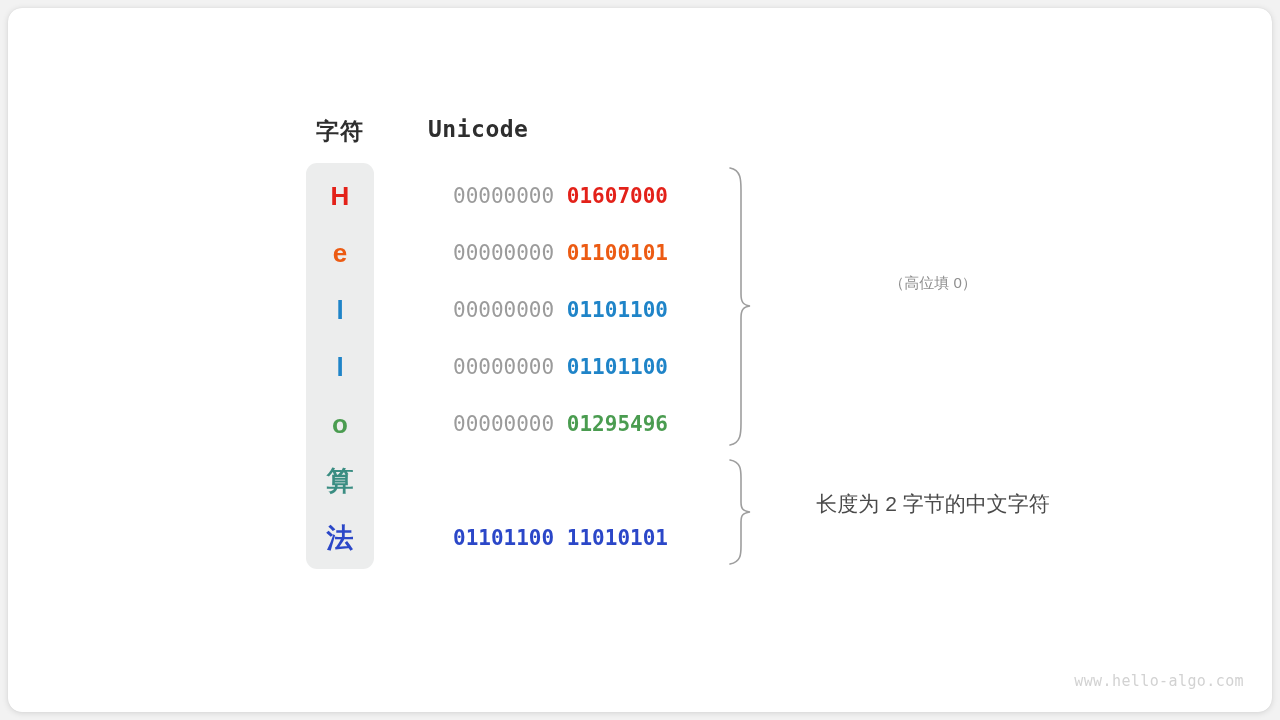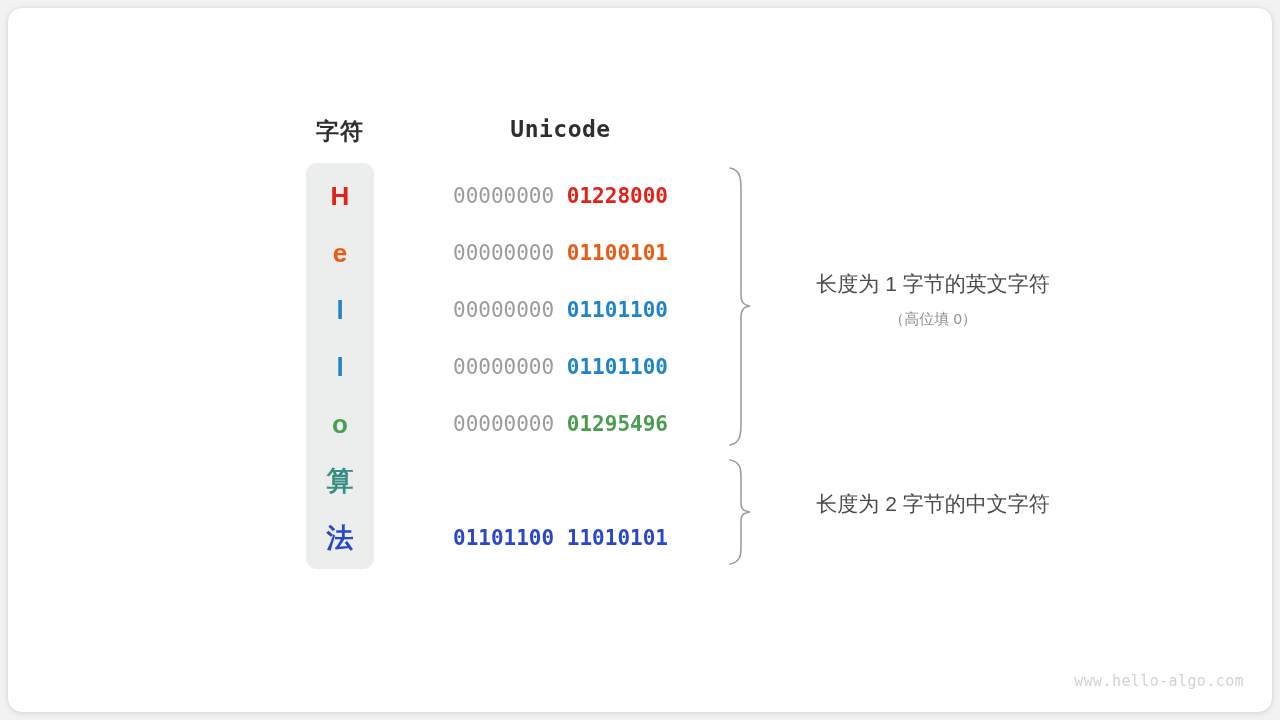--- a/index.html
+++ b/index.html
@@ -43,21 +43,21 @@
     top: 108px;
     width: 70px;
     text-align: center;
     font-size: 23px;
     letter-spacing: 1px;
   }
   #header-unicode {
     left: 420px;
     top: 108px;
     width: 265px;
-    text-align: center;
+    text-align: left;
     font-family: "DejaVu Sans Mono", "Liberation Mono", monospace;
     font-size: 23px;
     letter-spacing: 0.5px;
   }
 
   
   #char-column-bg {
     position: absolute;
     left: 298px;
     top: 155px;
@@ -159,21 +159,21 @@
   <div id="figure">
 
     <div class="col-header" id="header-char">字符</div>
     <div class="col-header" id="header-unicode">Unicode</div>
 
     <div id="char-column-bg"></div>
 
     <div id="rows-container">
         <div class="row" style="top: 160px;">
           <div class="char-cell" style="color: rgb(227, 33, 25);">H</div>
-          <div class="bits-cell"><span class="byte-hi">00000000</span> <span class="byte-lo" style="color: rgb(227, 33, 25);">01228000</span></div>
+          <div class="bits-cell"><span class="byte-hi">00000000</span> <span class="byte-lo" style="color: rgb(227, 33, 25);">01607000</span></div>
         </div>
         <div class="row" style="top: 217px;">
           <div class="char-cell" style="color: rgb(236, 91, 19);">e</div>
           <div class="bits-cell"><span class="byte-hi">00000000</span> <span class="byte-lo" style="color: rgb(236, 91, 19);">01100101</span></div>
         </div>
         <div class="row" style="top: 274px;">
           <div class="char-cell" style="color: rgb(31, 132, 200);">l</div>
           <div class="bits-cell"><span class="byte-hi">00000000</span> <span class="byte-lo" style="color: rgb(31, 132, 200);">01101100</span></div>
         </div>
         <div class="row" style="top: 331px;">
@@ -206,21 +206,20 @@
       <path d="M 722 452
                C 733 454, 733 462, 733 470
                L 733 494
                C 733 501, 735 503, 742 504
                C 735 505, 733 507, 733 514
                L 733 538
                C 733 546, 733 554, 722 556" fill="none" stroke="#9e9e9e" stroke-width="1.6" stroke-linecap="round"></path>
     </svg>
 
     <div class="annotation" id="annotation-ascii">
-      <div class="ann-main">长度为 1 字节的英文字符</div>
       <div class="ann-sub">（高位填 0）</div>
     </div>
 
     <div class="annotation" id="annotation-cjk">
       <div class="ann-main">长度为 2 字节的中文字符</div>
     </div>
 
     <div id="watermark">www.hello-algo.com</div>
 
   </div>

